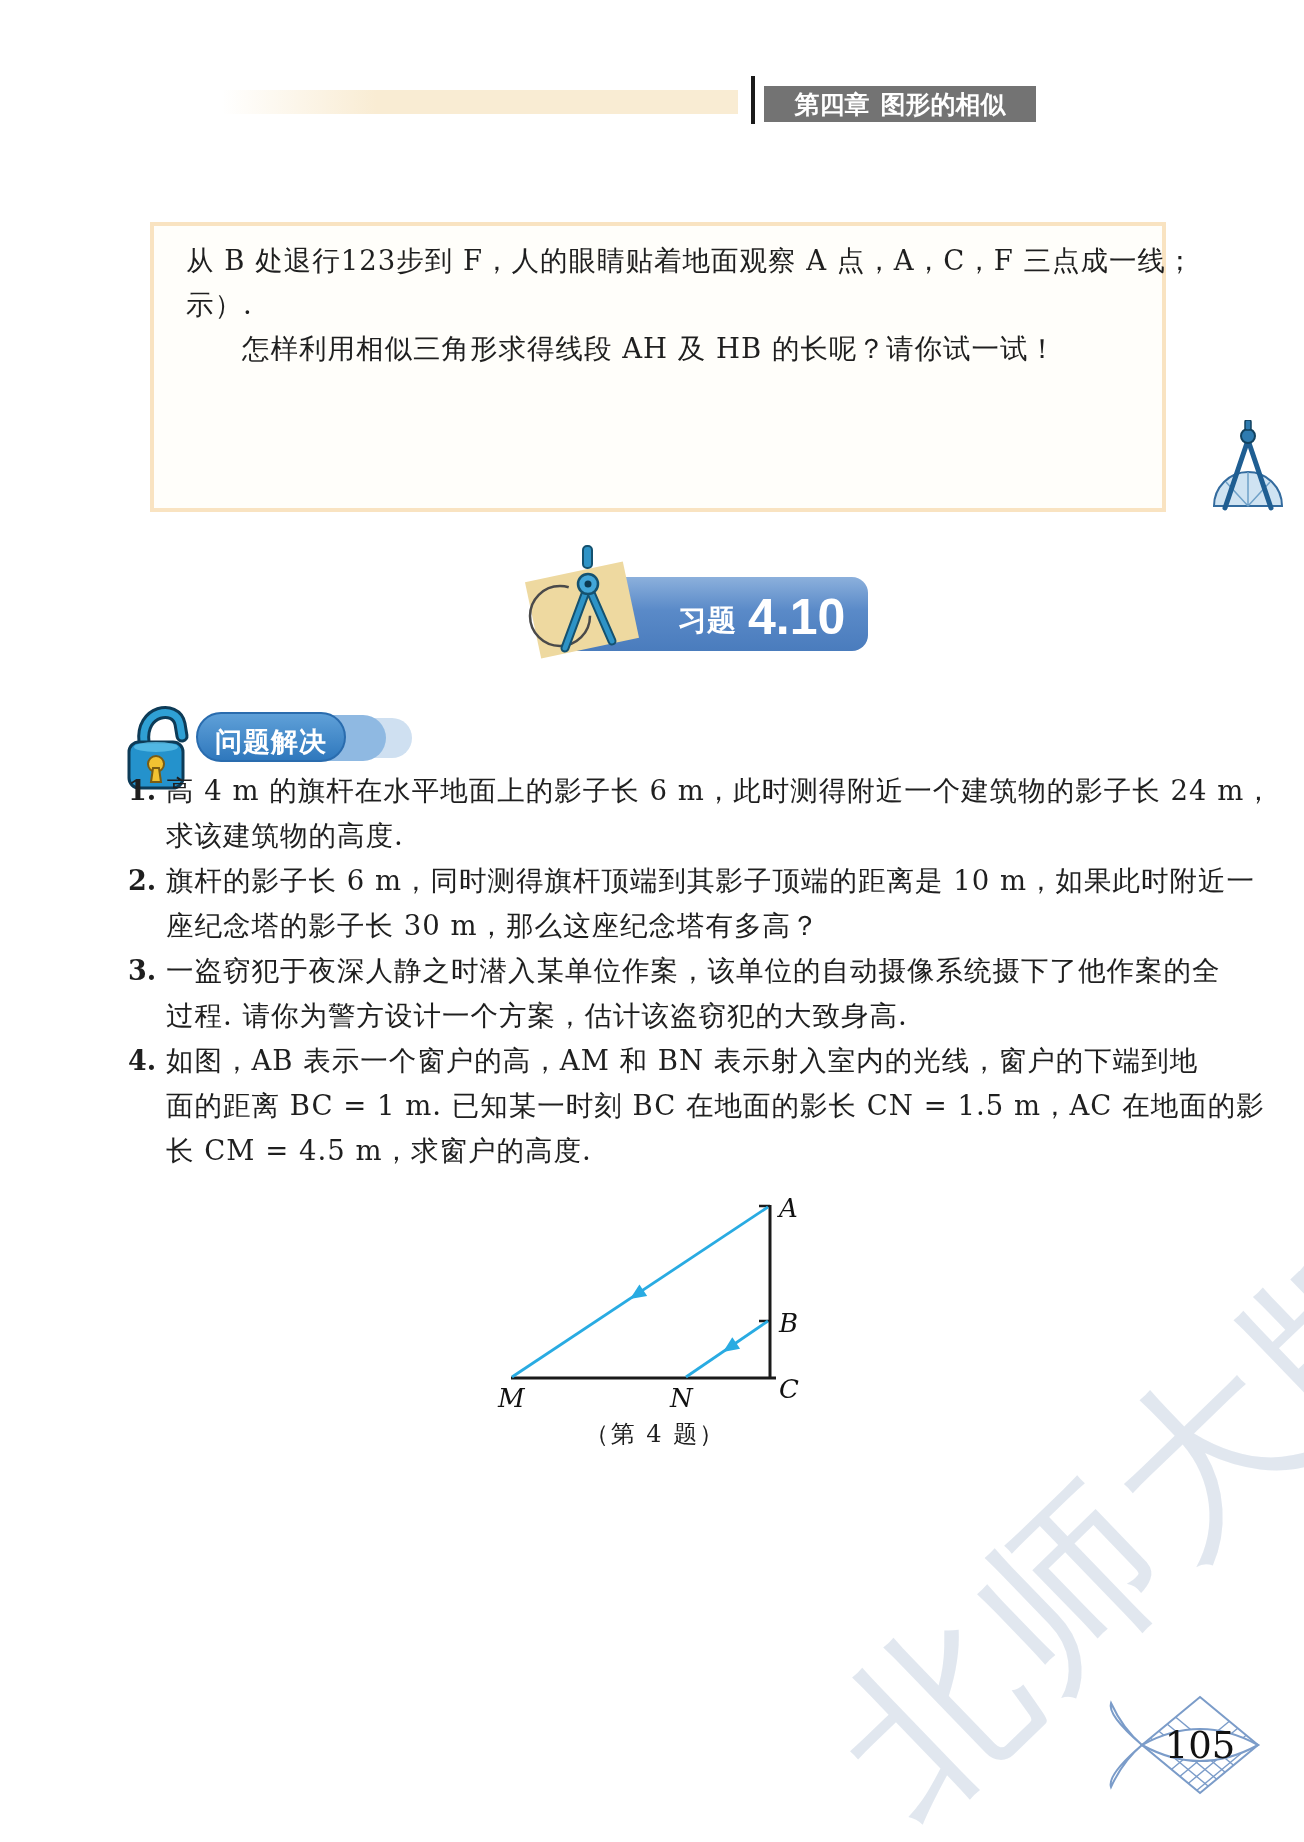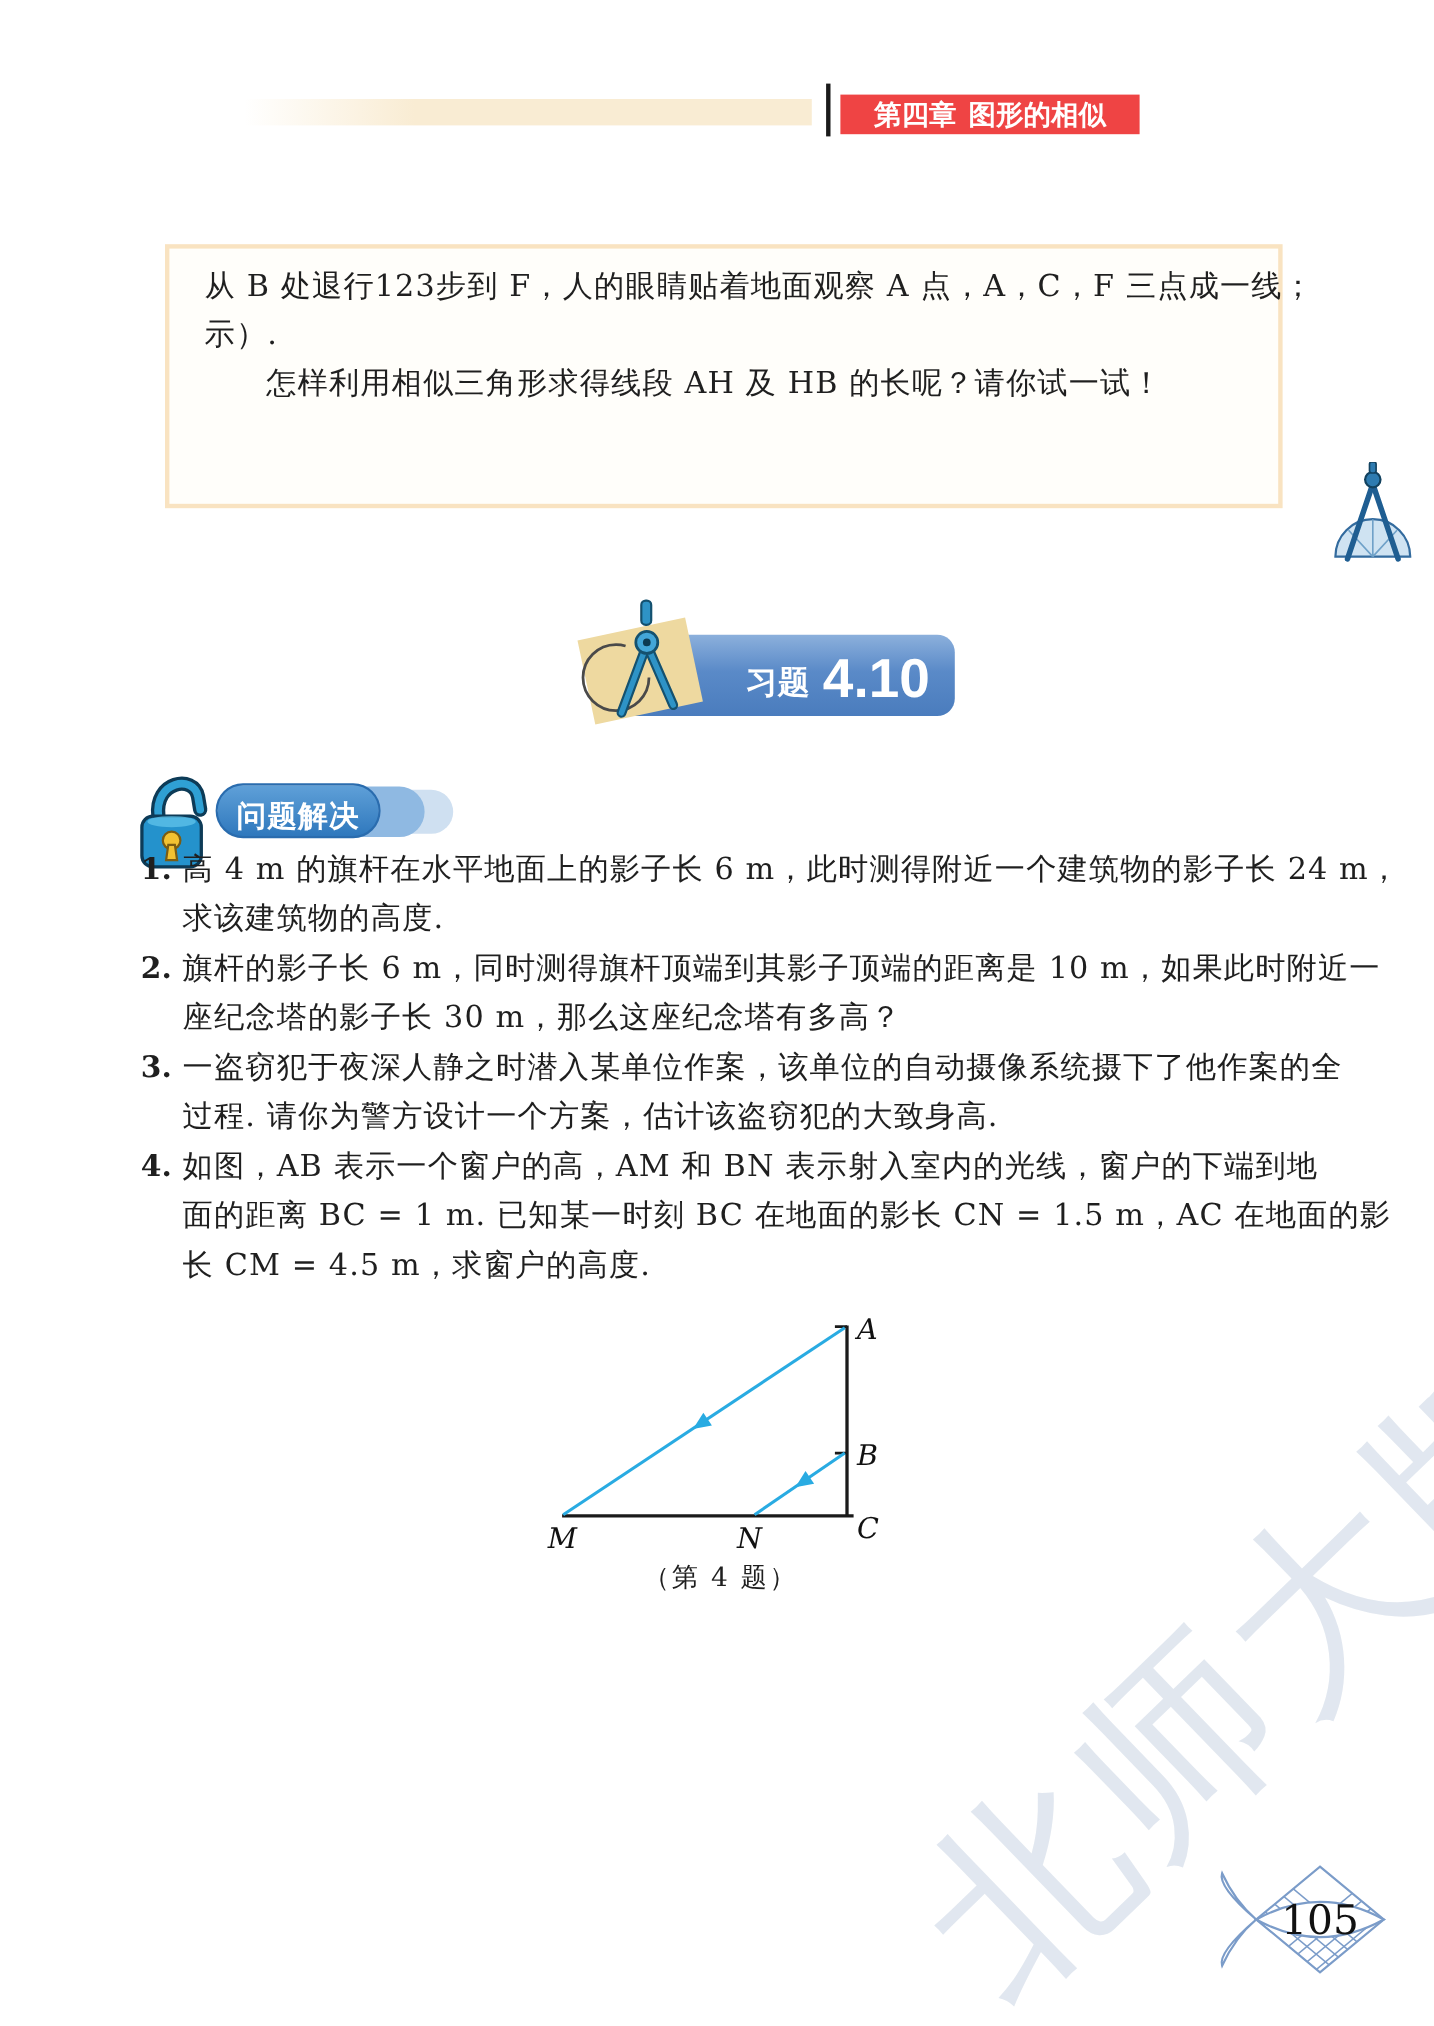--- a/index.html
+++ b/index.html
@@ -4,25 +4,25 @@
 <style>
   html,body{margin:0;padding:0;background:#ffffff;}
   .page{
     position:relative;width:1304px;height:1842px;background:#ffffff;overflow:hidden;
     font-family:"DejaVu Serif","Liberation Serif",serif;color:#1f1f1f;
   }
   
   .cream-bar{position:absolute;left:222px;top:90px;width:516px;height:24px;
     background:linear-gradient(to right, rgba(249,236,211,0) 0%, #f9ecd3 30%, #f9ecd3 100%);}
   .header-divider{position:absolute;left:751px;top:76px;width:4px;height:48px;background:#1a1a1a;}
-  .chapter-banner{position:absolute;left:764px;top:86px;width:272px;height:36px;background:#ef4444;
+  .chapter-banner{position:absolute;left:764px;top:86px;width:272px;height:36px;background:#737373;
     display:flex;align-items:center;justify-content:center;gap:11px;
     font-family:"Liberation Sans","DejaVu Sans",sans-serif;font-weight:bold;font-size:25px;color:#ffffff;}
   
-  .intro-box{position:absolute;left:150px;top:222px;width:1016px;height:240px;box-sizing:border-box;
+  .intro-box{position:absolute;left:150px;top:222px;width:1016px;height:290px;box-sizing:border-box;
     border:4px solid #f9e3c1;background:#fffefa;padding:12px 28px 0 32px;}
   .intro-line{height:44px;line-height:44px;font-size:27.5px;white-space:nowrap;letter-spacing:1px;}
   .intro-line.indent{text-indent:56px;}
   
   .margin-compass{position:absolute;left:1196px;top:420px;width:104px;height:104px;}
   
   .exercise-badge{position:absolute;left:490px;top:577px;width:330px;height:74px;border-radius:16px;
     background:linear-gradient(180deg,#8cb0dc 0%,#5a8ac8 45%,#4a7cbd 100%);
     display:flex;align-items:baseline;justify-content:flex-start;padding-left:140px;box-sizing:border-box;
     font-family:"Liberation Sans","DejaVu Sans",sans-serif;color:#ffffff;margin-left:48px;}

